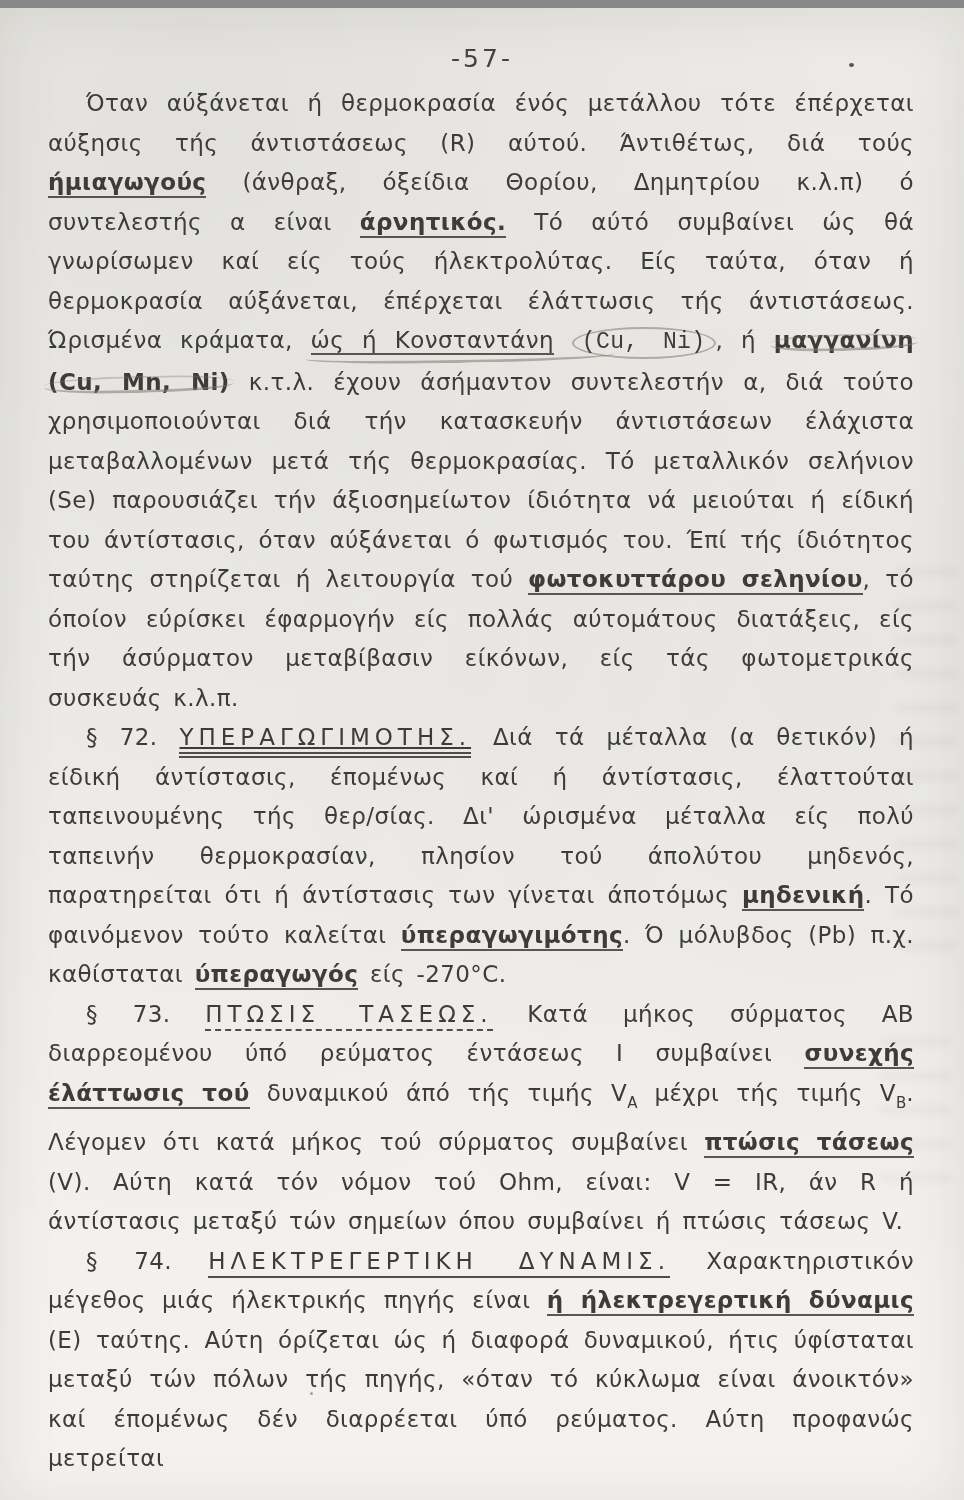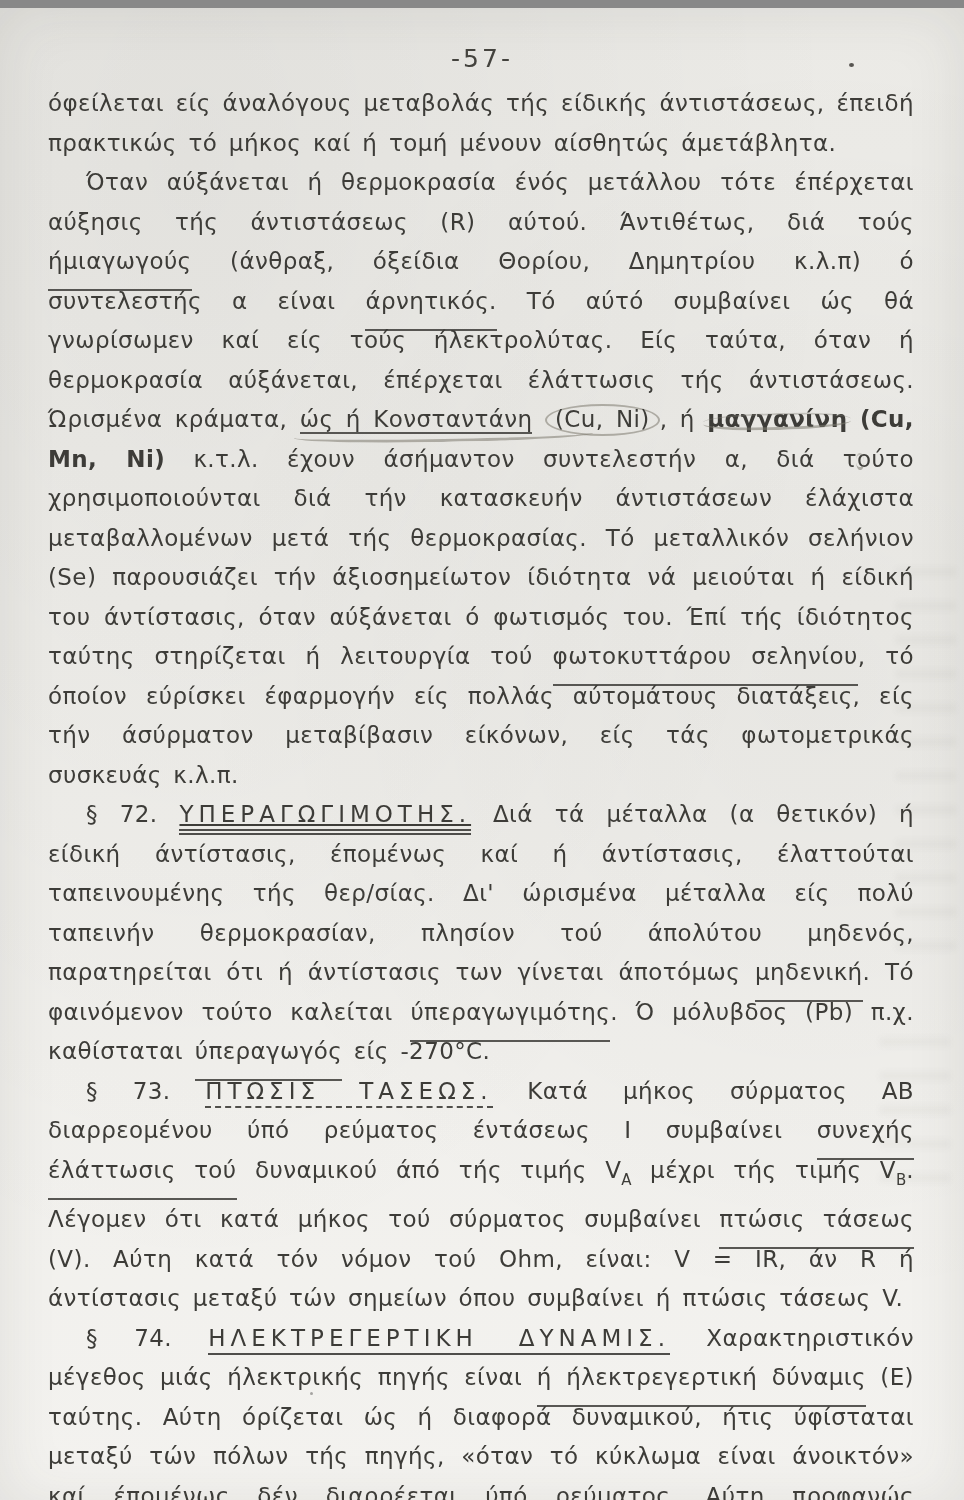--- a/index.html
+++ b/index.html
@@ -39,21 +39,22 @@
     text-align: justify;
     color: #3d3c38;
   }
   .para { margin: 0; }
   .para.indent { text-indent: 38px; }
 
   .run { text-decoration: none; }
   .r-plain {}
   .r-underline {
     border-bottom: 2px solid rgba(61,60,56,0.85);
-    padding-bottom: 15px;
+    padding-bottom: 1px;
+    font-weight: bold;
   }
   .r-heading-underline, .r-heading-double-underline, .r-heading-dashed-underline {
     letter-spacing: 5px;
     padding-bottom: 2px;
   }
   .r-heading-underline { border-bottom: 2px solid rgba(61,60,56,0.9); }
   .r-heading-double-underline { border-bottom: 6px double rgba(61,60,56,0.9); text-decoration: underline; }
   .r-heading-dashed-underline { border-bottom: 2px dashed rgba(61,60,56,0.9); }
   .r-underline-pencil {
     position: relative;
@@ -67,20 +68,21 @@
     border-bottom: 3px solid rgba(125,122,112,0.55);
     border-radius: 50%;
     transform: rotate(-1deg);
     pointer-events: none;
   }
   .r-pencil-circle {
     position: relative;
     border: 2px solid rgba(125,122,112,0.55);
     border-radius: 50%;
     padding: 0 8px 2px 8px;
+    font-family: Liberation Mono, monospace;
   }
   .r-pencil-scribble {
     position: relative;
     font-weight: bold;
   }
   .r-pencil-scribble::before {
     content: "";
     position: absolute;
     left: -4px; right: -4px; bottom: 2px;
     height: 12px;
@@ -113,21 +115,20 @@
   .speck.s1 { width: 5px; height: 4px; right: 110px; top: 55px; }
   .speck.s2 { width: 3px; height: 3px; left: 310px; top: 1384px; opacity:.5; }
 </style>
 </head>
 <body>
 
 <div class="page">
   <div class="page-number">-57-</div>
 
   <div class="content">
-      <p class="para"><span class="run r-plain">όφείλεται είς άναλόγους μεταβολάς τής είδικής άντιστάσεως, έπειδή πρακτικώς τό μήκος καί ή τομή μένουν αίσθητώς άμετάβλητα.</span></p>
       <p class="para indent"><span class="run r-plain">Όταν αύξάνεται ή θερμοκρασία ένός μετάλλου τότε έπέρχεται αύξησις τής άντιστάσεως (R) αύτού. Άντιθέτως, διά τούς </span><span class="run r-underline">ήμιαγωγούς</span><span class="run r-plain"> (άνθραξ, όξείδια Θορίου, Δημητρίου κ.λ.π) ό συντελεστής α είναι </span><span class="run r-underline">άρνητικός.</span><span class="run r-plain"> Τό αύτό συμβαίνει ώς θά γνωρίσωμεν καί είς τούς ήλεκτρολύτας. Είς ταύτα, όταν ή θερμοκρασία αύξάνεται, έπέρχεται έλάττωσις τής άντιστάσεως. Ώρισμένα κράματα, </span><span class="run r-underline-pencil">ώς ή Κονσταντάνη</span><span class="run r-plain"> </span><span class="run r-pencil-circle">(Cu, Ni)</span><span class="run r-plain">, ή </span><span class="run r-pencil-scribble">μαγγανίνη</span><span class="run r-plain"> </span><span class="run r-pencil-scribble">(Cu, Mn, Ni)</span><span class="run r-plain"> κ.τ.λ. έχουν άσήμαντον συντελεστήν α, διά τούτο χρησιμοποιούνται διά τήν κατασκευήν άντιστάσεων έλάχιστα μεταβαλλομένων μετά τής θερμοκρασίας. Τό μεταλλικόν σελήνιον (Se) παρουσιάζει τήν άξιοσημείωτον ίδιότητα νά μειούται ή είδική του άντίστασις, όταν αύξάνεται ό φωτισμός του. Έπί τής ίδιότητος ταύτης στηρίζεται ή λειτουργία τού </span><span class="run r-underline">φωτοκυττάρου σεληνίου</span><span class="run r-plain">, τό όποίον εύρίσκει έφαρμογήν είς πολλάς αύτομάτους διατάξεις, είς τήν άσύρματον μεταβίβασιν είκόνων, είς τάς φωτομετρικάς συσκευάς κ.λ.π.</span></p>
       <p class="para indent"><span class="run r-plain">§ 72. </span><span class="run r-heading-double-underline">ΥΠΕΡΑΓΩΓΙΜΟΤΗΣ.</span><span class="run r-plain"> Διά τά μέταλλα (α θετικόν) ή είδική άντίστασις, έπομένως καί ή άντίστασις, έλαττούται ταπεινουμένης τής θερ/σίας. Δι' ώρισμένα μέταλλα είς πολύ ταπεινήν θερμοκρασίαν, πλησίον τού άπολύτου μηδενός, παρατηρείται ότι ή άντίστασις των γίνεται άποτόμως </span><span class="run r-underline">μηδενική</span><span class="run r-plain">. Τό φαινόμενον τούτο καλείται </span><span class="run r-underline">ύπεραγωγιμότης</span><span class="run r-plain">. Ό μόλυβδος (Pb) π.χ. καθίσταται </span><span class="run r-underline">ύπεραγωγός</span><span class="run r-plain"> είς -270°C.</span></p>
       <p class="para indent"><span class="run r-plain">§ 73. </span><span class="run r-heading-dashed-underline">ΠΤΩΣΙΣ ΤΑΣΕΩΣ.</span><span class="run r-plain"> Κατά μήκος σύρματος ΑΒ διαρρεομένου ύπό ρεύματος έντάσεως Ι συμβαίνει </span><span class="run r-underline">συνεχής έλάττωσις τού</span><span class="run r-plain"> δυναμικού άπό τής τιμής V</span><span class="run r-subscript">A</span><span class="run r-plain"> μέχρι τής τιμής V</span><span class="run r-subscript">B</span><span class="run r-plain">. Λέγομεν ότι κατά μήκος τού σύρματος συμβαίνει </span><span class="run r-underline">πτώσις τάσεως</span><span class="run r-plain"> (V). Αύτη κατά τόν νόμον τού Ohm, είναι: V = IR, άν R ή άντίστασις μεταξύ τών σημείων όπου συμβαίνει ή πτώσις τάσεως V.</span></p>
       <p class="para indent"><span class="run r-plain">§ 74. </span><span class="run r-heading-underline">ΗΛΕΚΤΡΕΓΕΡΤΙΚΗ ΔΥΝΑΜΙΣ.</span><span class="run r-plain"> Χαρακτηριστικόν μέγεθος μιάς ήλεκτρικής πηγής είναι </span><span class="run r-underline">ή ήλεκτρεγερτική δύναμις</span><span class="run r-plain"> (Ε) ταύτης. Αύτη όρίζεται ώς ή διαφορά δυναμικού, ήτις ύφίσταται μεταξύ τών πόλων τής πηγής, «όταν τό κύκλωμα είναι άνοικτόν» καί έπομένως δέν διαρρέεται ύπό ρεύματος. Αύτη προφανώς μετρείται</span></p>
     </div>
 
   <div class="bleed b1"></div>
   <div class="bleed b2"></div>
   <div class="speck s1"></div>
   <div class="speck s2"></div>

